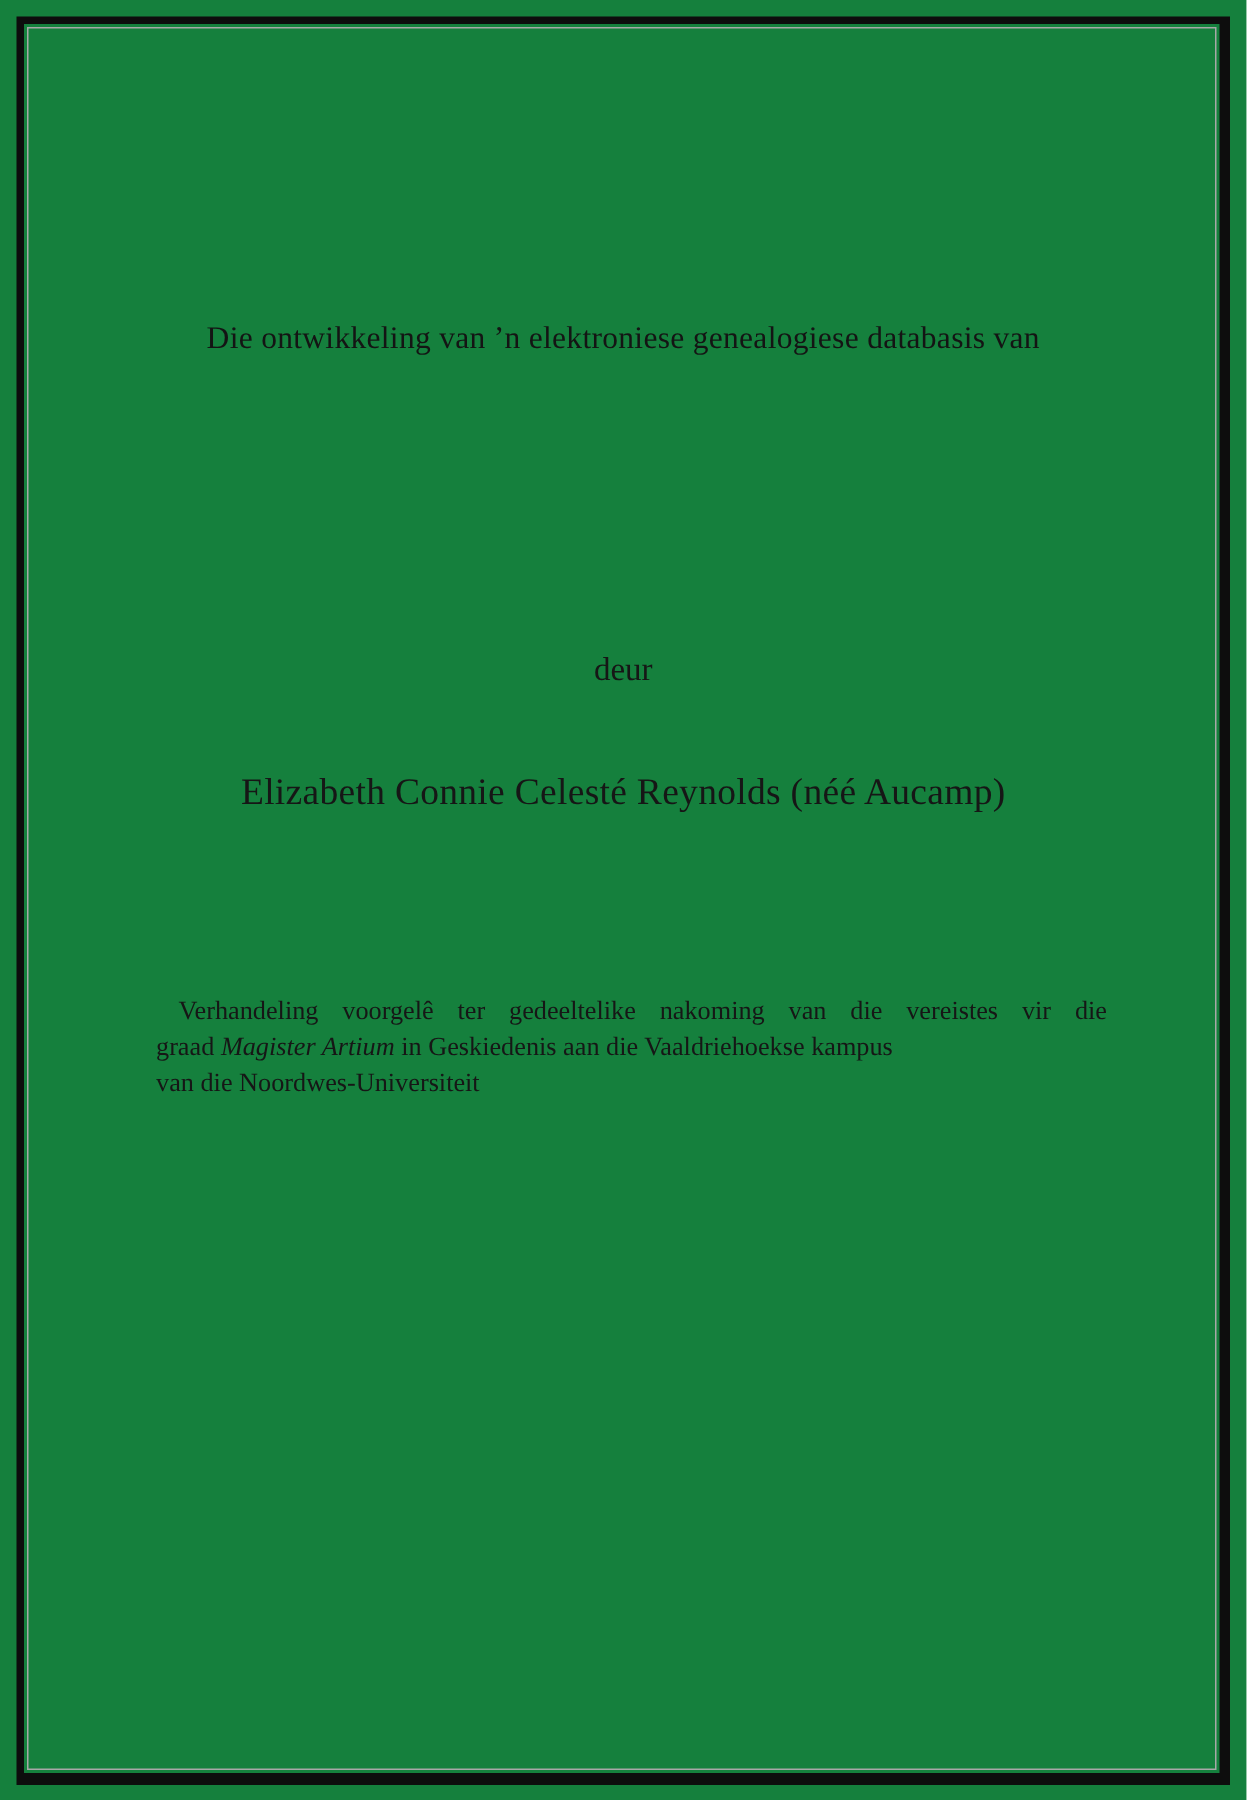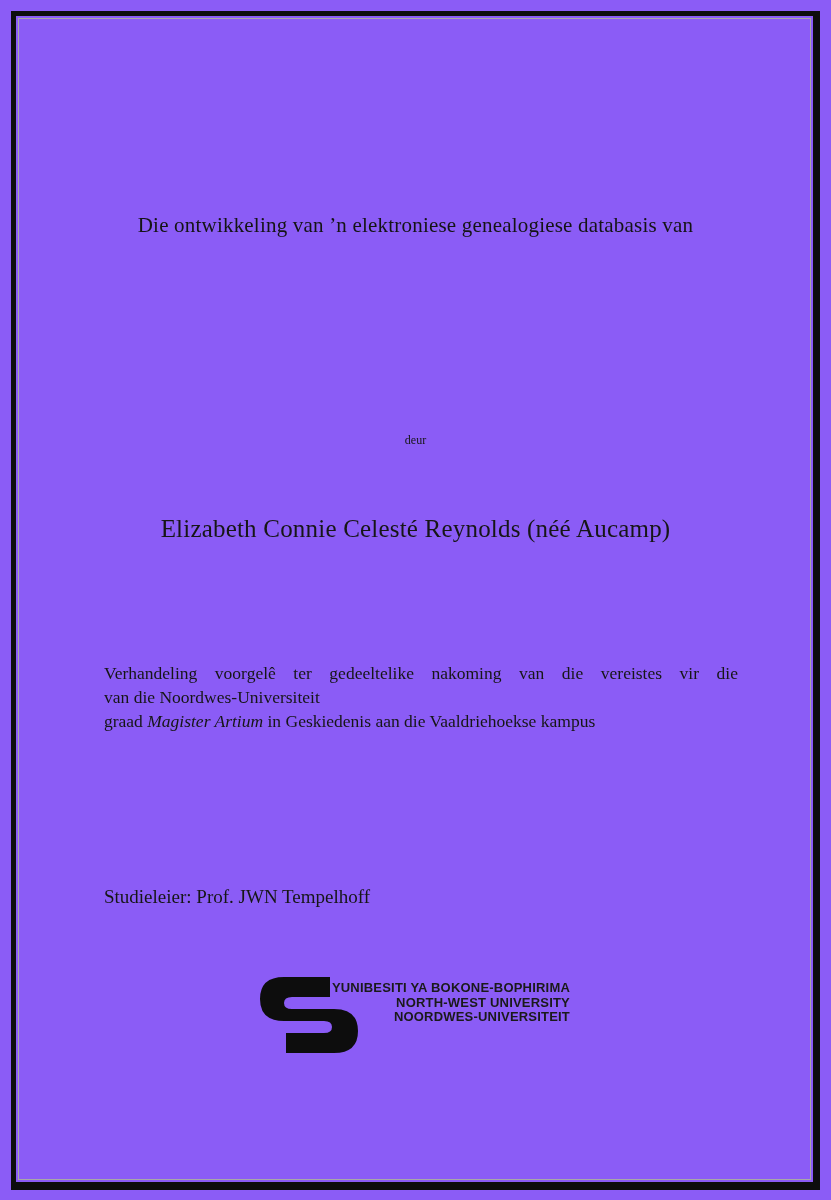--- a/index.html
+++ b/index.html
@@ -6,21 +6,21 @@
   html, body {
     width: 831px; height: 1200px;
     background: #ffffff;
     font-family: "Liberation Serif", serif;
     position: relative;
     overflow: hidden;
   }
   .paper {
     position: absolute;
     inset: 0;
-    background: #8b5cf6;
+    background: #15803d;
     color: #161616;
   }
   
   .frame {
     position: absolute;
     left: 11px; top: 11px; right: 11px; bottom: 10px;
     border-top: 5px solid #0d0d0d;
     border-left: 5px solid #0d0d0d;
     border-right: 7px solid #0d0d0d;
     border-bottom: 8px solid #0d0d0d;
@@ -36,39 +36,40 @@
     text-align: center;
     font-size: 21px;
     line-height: 44px;
     letter-spacing: 0.2px;
     color: #141414;
   }
   .byline {
     position: absolute;
     top: 433px; left: 0; right: 0;
     text-align: center;
-    font-size: 12px;
+    font-size: 22px;
   }
   .author {
     position: absolute;
     top: 515px; left: 0; right: 0;
     text-align: center;
     font-size: 25px;
     letter-spacing: 0.2px;
   }
   .statement {
     position: absolute;
     left: 104px; top: 661px;
     width: 634px;
     font-size: 17.5px;
     line-height: 24px;
   }
   .statement .justified {
     text-align: justify;
     text-align-last: justify;
+    margin-left: 15px;
   }
   .statement .italic { font-style: italic; }
   .supervisor-block {
     position: absolute;
     left: 104px; top: 884px;
     font-size: 19px;
     line-height: 25.5px;
   }
   .logo {
     position: absolute;
@@ -105,33 +106,21 @@
   <div class="title-block">
     <div>Die ontwikkeling van ’n elektroniese genealogiese databasis van</div>
   </div>
 
   <div class="byline">deur</div>
 
   <div class="author">Elizabeth Connie Celesté Reynolds (néé Aucamp)</div>
 
   <div class="statement">
     <div class="justified">Verhandeling voorgelê ter gedeeltelike nakoming van die vereistes vir die</div>
+    <div><span>graad </span><span class="italic">Magister Artium</span><span> in Geskiedenis aan die Vaaldriehoekse kampus</span></div>
     <div>van die Noordwes-Universiteit</div>
-    <div><span>graad </span><span class="italic">Magister Artium</span><span> in Geskiedenis aan die Vaaldriehoekse kampus</span></div>
   </div>
 
   <div class="supervisor-block">
-    <div>Studieleier: Prof. JWN Tempelhoff</div>
   </div>
 
-  <div class="logo">
-    <svg class="logo-mark" width="102" height="78" viewBox="0 0 102 78" xmlns="http://www.w3.org/2000/svg">
-      <path d="M72 1 L26 1 Q2 1 2 23 Q2 45 26 45 L72 45 L72 33 L34 33 Q26 33 26 27 Q26 21 34 21 L72 21 Z" fill="#0d0d0d"></path>
-      <path d="M28 77 L76 77 Q100 77 100 55 Q100 33 76 33 L28 33 L28 45 L66 45 Q74 45 74 51 Q74 57 66 57 L28 57 Z" fill="#0d0d0d"></path>
-    </svg>
-    <div class="logo-text">
-      <div>YUNIBESITI YA BOKONE-BOPHIRIMA</div>
-      <div>NORTH-WEST UNIVERSITY</div>
-      <div>NOORDWES-UNIVERSITEIT</div>
-    </div>
-  </div>
 
 </div>
 
 </body></html>

